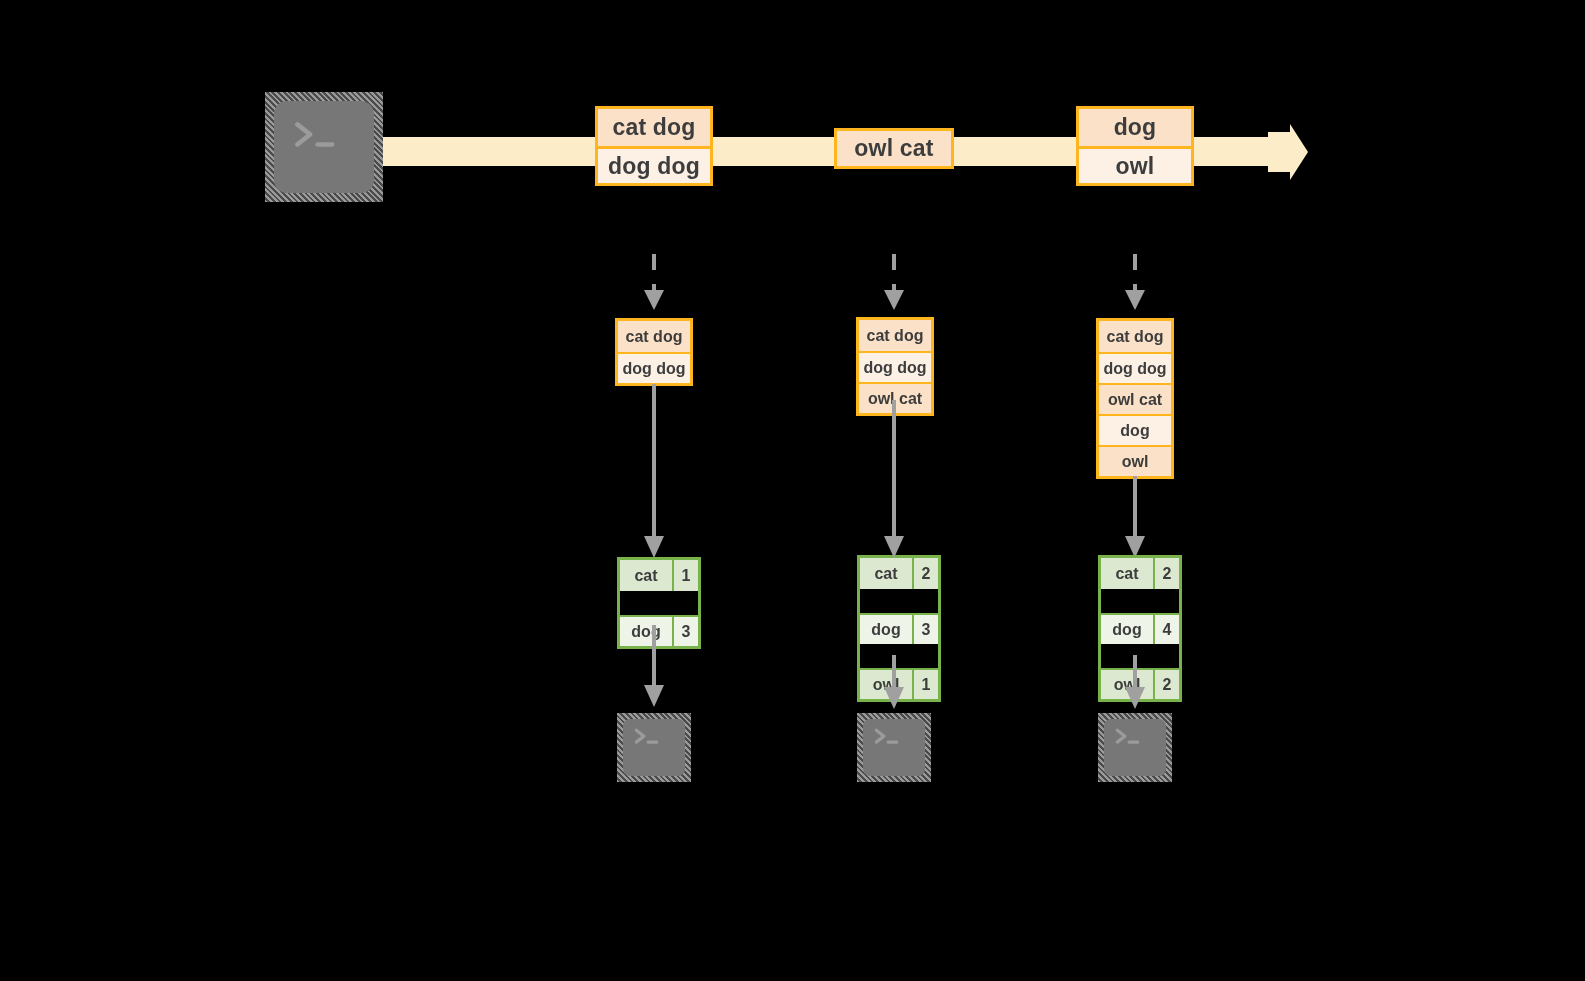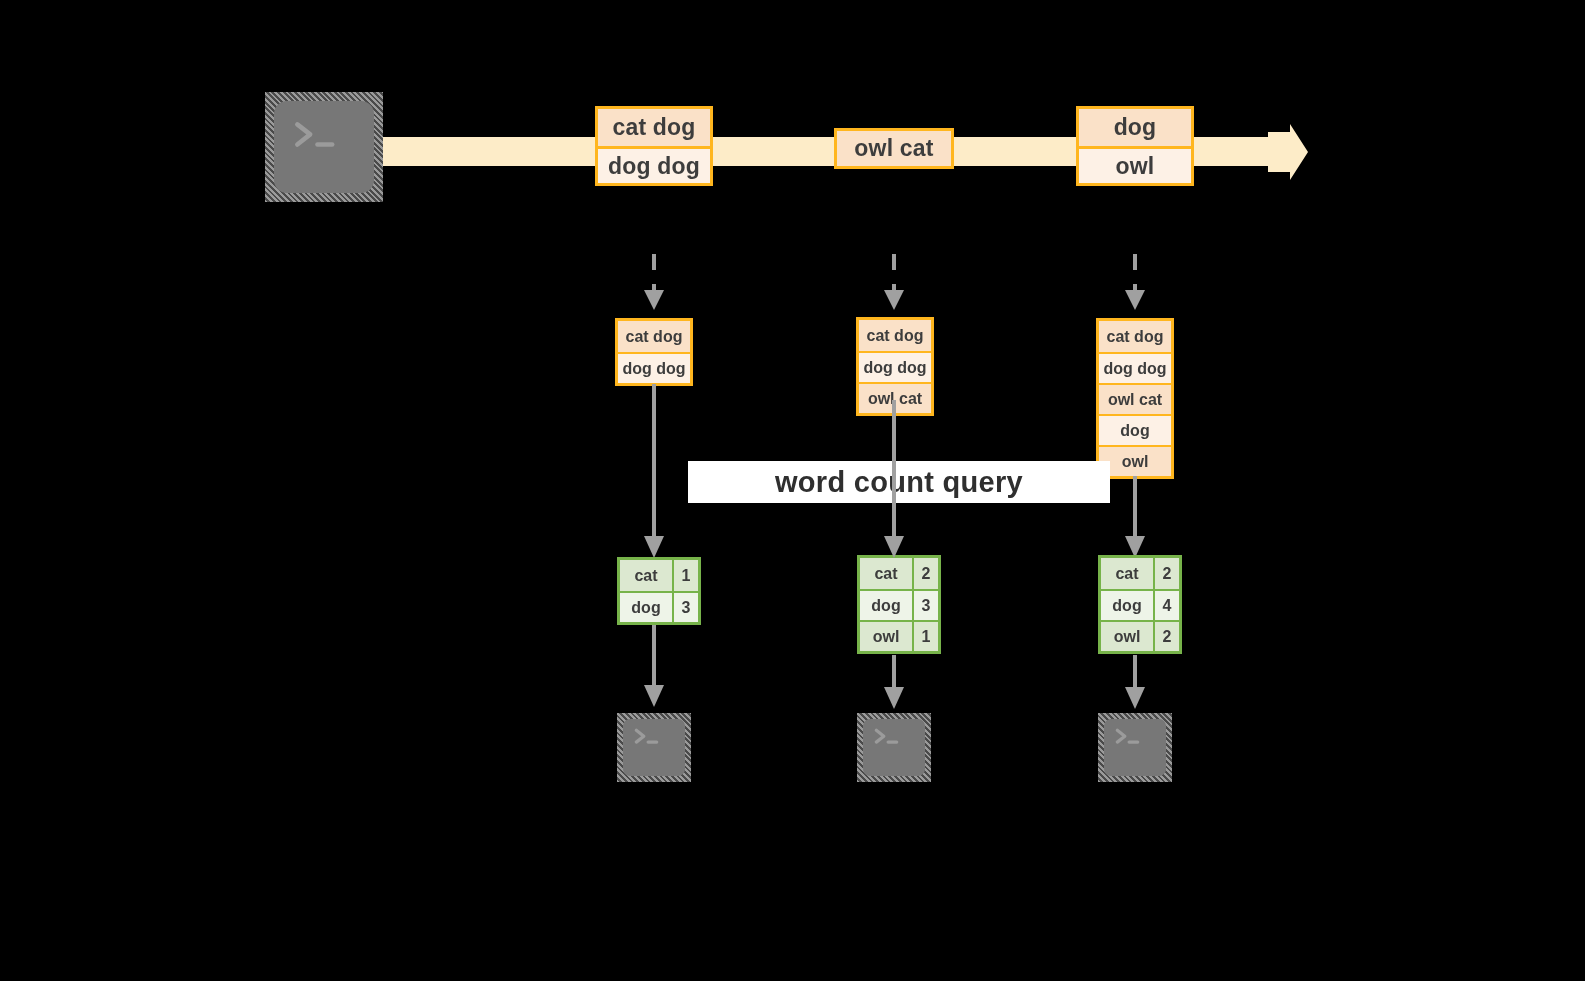--- a/index.html
+++ b/index.html
@@ -92,20 +92,21 @@
   .snap .row + .row { border-top: 2px solid #ffb61e; }
   .snap .row.shade-a { background: #fae1c8; }
   .snap .row.shade-b { background: #fdf1e6; }
 
   
   .rtable {
     position: absolute;
     border: 3px solid #77b34a;
     display: flex;
     flex-direction: column;
+    gap: 24px;
   }
   .rtable .r {
     display: flex;
     height: 31px;
   }
   .rtable .r + .r { border-top: 2px solid #77b34a; }
   .rtable .c-key,
   .rtable .c-val {
     display: flex;
     align-items: center;
@@ -211,23 +212,20 @@
   </div>
 
   <div class="snap" style="left:1096px; top:318px; width:78px;">
     <div class="row shade-a">cat dog</div>
     <div class="row shade-b">dog dog</div>
     <div class="row shade-a">owl cat</div>
     <div class="row shade-b">dog</div>
     <div class="row shade-a">owl</div>
   </div>
 
-  <div class="query-banner">
-    <span class="label">word count query</span>
-  </div>
 
   <div class="conn" style="left:640px; top:384px;">
     <svg width="28" height="178" viewBox="0 0 28 178">
       <line x1="14" y1="0" x2="14" y2="156" stroke="#a0a0a0" stroke-width="4"></line>
       <polygon points="4,152 24,152 14,174" fill="#a0a0a0"></polygon>
     </svg>
   </div>
   <div class="conn over-banner" style="left:880px; top:400px;">
     <svg width="28" height="162" viewBox="0 0 28 162">
       <line x1="14" y1="0" x2="14" y2="140" stroke="#a0a0a0" stroke-width="4"></line>

